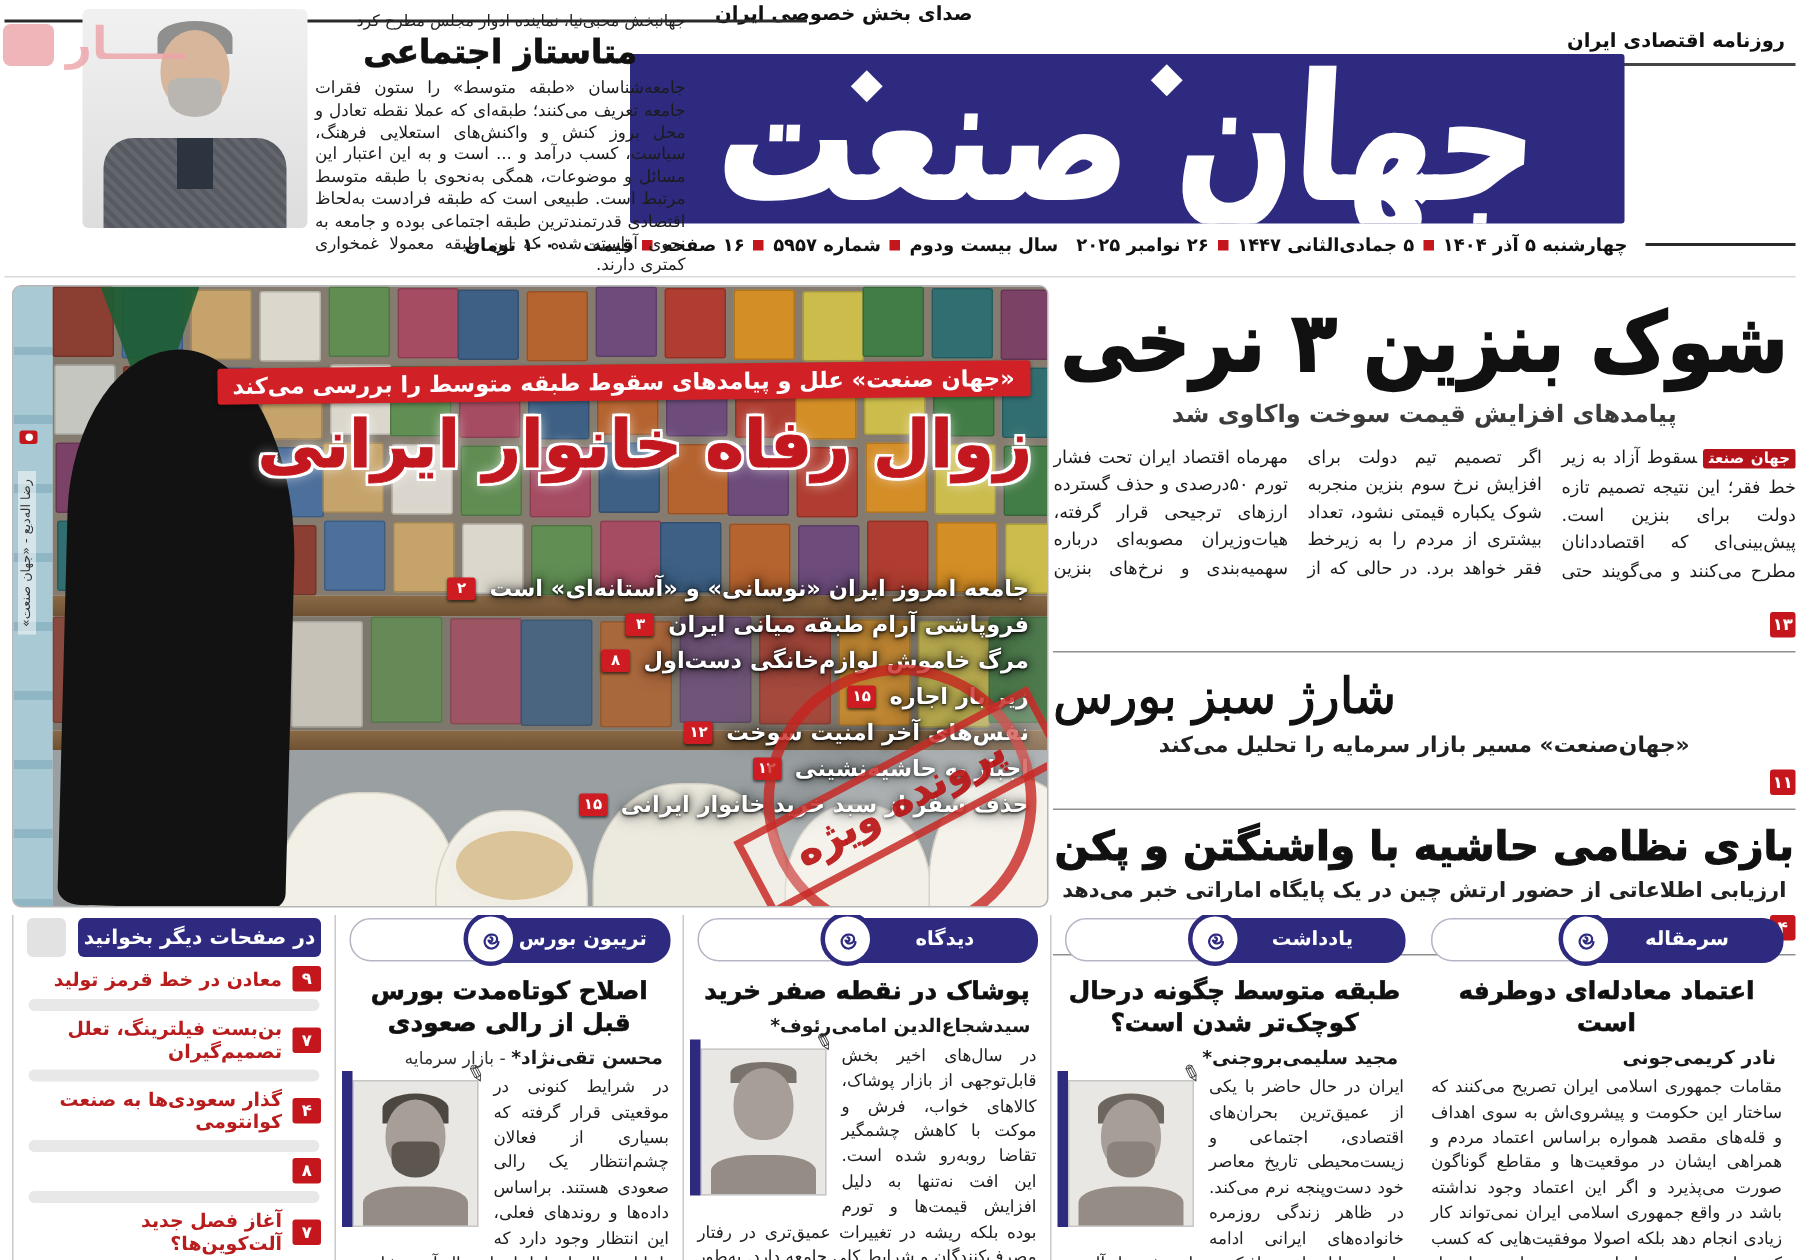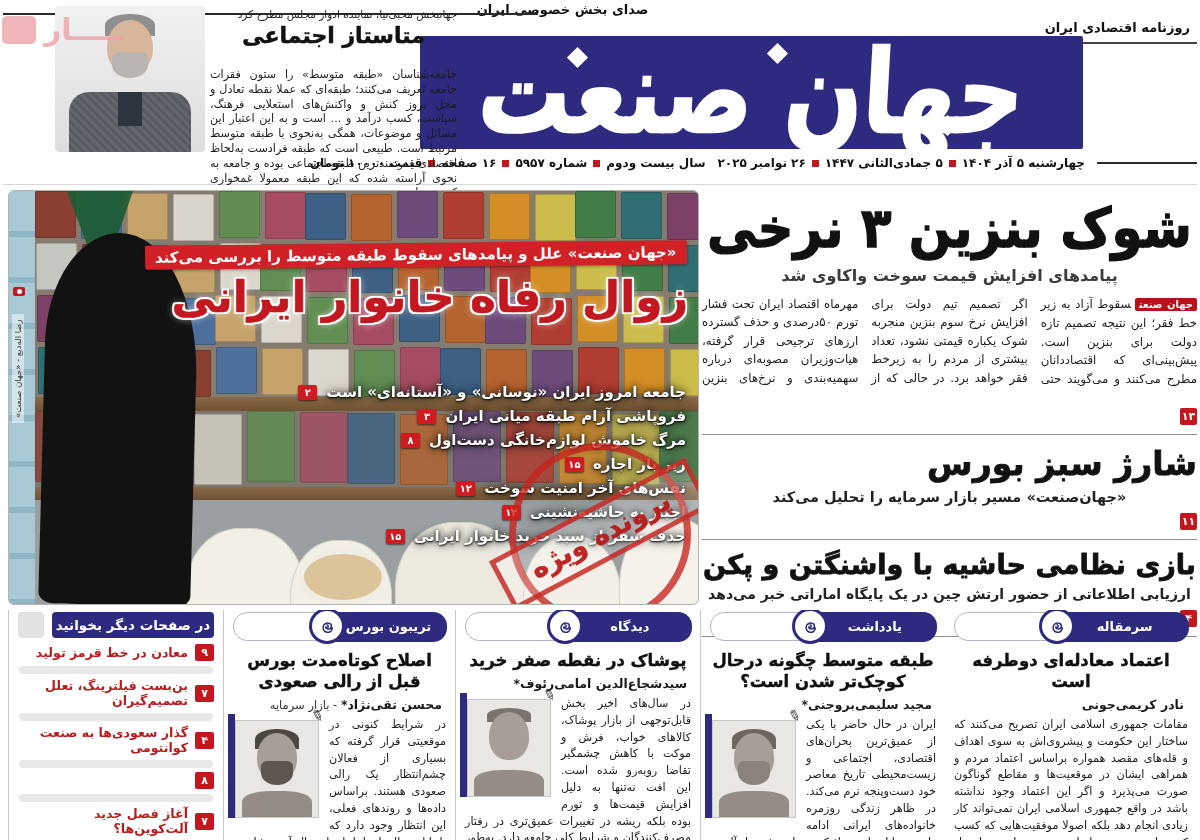--- a/index.html
+++ b/index.html
@@ -29,36 +29,36 @@
   #mp-photo{position:absolute;left:55px;top:6px;width:150px;height:146px;background:linear-gradient(#f1f1f1,#dddddd);
     border-radius:4px;overflow:hidden;}
   .mp-hair{position:absolute;top:8px;left:50%;transform:translateX(-50%);width:50px;height:22px;background:#8f8f8e;border-radius:50% 50% 0 0;}
   .mp-head{position:absolute;top:14px;left:50%;transform:translateX(-50%);width:46px;height:54px;background:#d8b69c;border-radius:50% 50% 46% 46%;}
   .mp-beard{position:absolute;top:46px;left:50%;transform:translateX(-50%);width:36px;height:26px;background:#b9b5b0;border-radius:25% 25% 55% 55%;}
   .mp-suit{position:absolute;bottom:0;left:50%;transform:translateX(-50%);width:122px;height:60px;border-radius:20px 20px 0 0;
     background:repeating-linear-gradient(45deg,#63676d 0 3px,#575b61 3px 6px);}
   .mp-shirt{position:absolute;bottom:26px;left:50%;transform:translateX(-50%);width:24px;height:34px;background:#2c3440;}
   #social{position:absolute;left:210px;top:8px;width:247px;}
   #social .kicker{font-size:10.5px;text-align:right;color:#222;}
-  #social .title{font-size:22px;font-weight:bold;text-align:center;margin:3px 0 20px;-webkit-text-stroke:.5px #111;}
+  #social .title{font-size:22px;font-weight:bold;text-align:center;margin:3px 0 4px;-webkit-text-stroke:.5px #111;}
   #social .body{font-size:11.2px;line-height:14.8px;text-align:justify;color:#1c1c1c;}
   .pbadge{display:inline-grid;place-items:center;width:17px;height:17px;background:#c4161c;color:#fff;
     font-size:11px;font-weight:bold;border-radius:2px;}
   #social .badge-row{text-align:left;margin-top:2px;}
   
   #lead{position:absolute;left:702px;top:190px;width:495px;}
   #lead .h1{font-size:50px;font-weight:bold;text-align:center;letter-spacing:-1px;line-height:70px;
     -webkit-text-stroke:1.2px #111;transform:scaleY(1.1);transform-origin:top;}
   #lead .sub{font-size:16px;font-weight:bold;text-align:center;color:#3c3c3c;margin-top:6px;}
   #lead .cols{margin-top:10px;column-count:3;column-gap:13px;font-size:11.8px;line-height:18.4px;
     text-align:justify;height:104px;overflow:hidden;color:#1b1b1b;}
   .src-tag{background:#b5121a;color:#fff;font-size:10px;font-weight:bold;padding:1px 4px;border-radius:2px;margin-left:4px;}
   #lead .badge-row{margin:6px 0 0;}
   #lead hr{border:none;border-top:1px solid #8f8f8f;margin:9px 0;}
-  #lead .h2a{font-size:33px;font-weight:bold;text-align:right;-webkit-text-stroke:.8px #111;margin-top:2px;}
+  #lead .h2a{font-size:33px;font-weight:normal;text-align:left;-webkit-text-stroke:.8px #111;margin-top:2px;}
   #lead .h2b{font-size:27px;font-weight:bold;text-align:center;-webkit-text-stroke:.8px #111;margin-top:4px;}
   #lead .sub2{font-size:14.5px;font-weight:bold;text-align:center;color:#222;margin-top:6px;}
   
   #photo{position:absolute;left:8px;top:190px;width:689px;height:413px;border-radius:6px;overflow:hidden;
     background:#c9d2d4;border:1px solid #b5b5b5;}
   #strip-left{position:absolute;left:0;top:0;bottom:0;width:26px;
     background:repeating-linear-gradient(180deg,#a9c9d4 0 40px,#8fb6c4 40px 46px);}
   #wall{position:absolute;left:26px;right:0;top:0;height:206px;background:#857c6f;}
   #shelf1{position:absolute;left:26px;right:0;top:206px;height:14px;background:linear-gradient(#8a6a46,#6f5233);}
   #mid{position:absolute;left:26px;right:0;top:220px;height:76px;background:#7d776d;}

